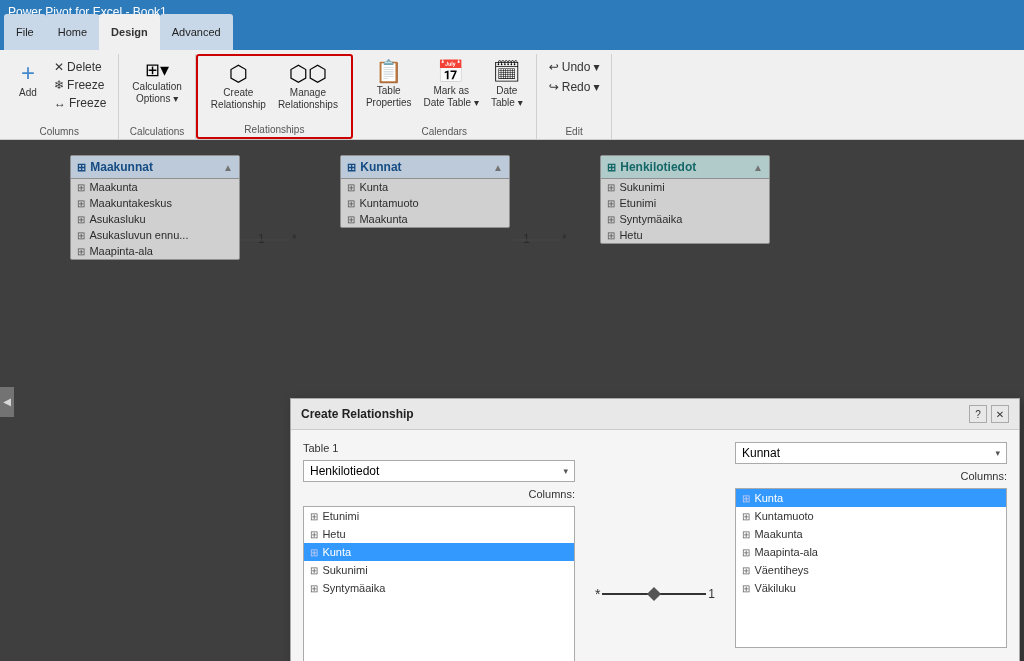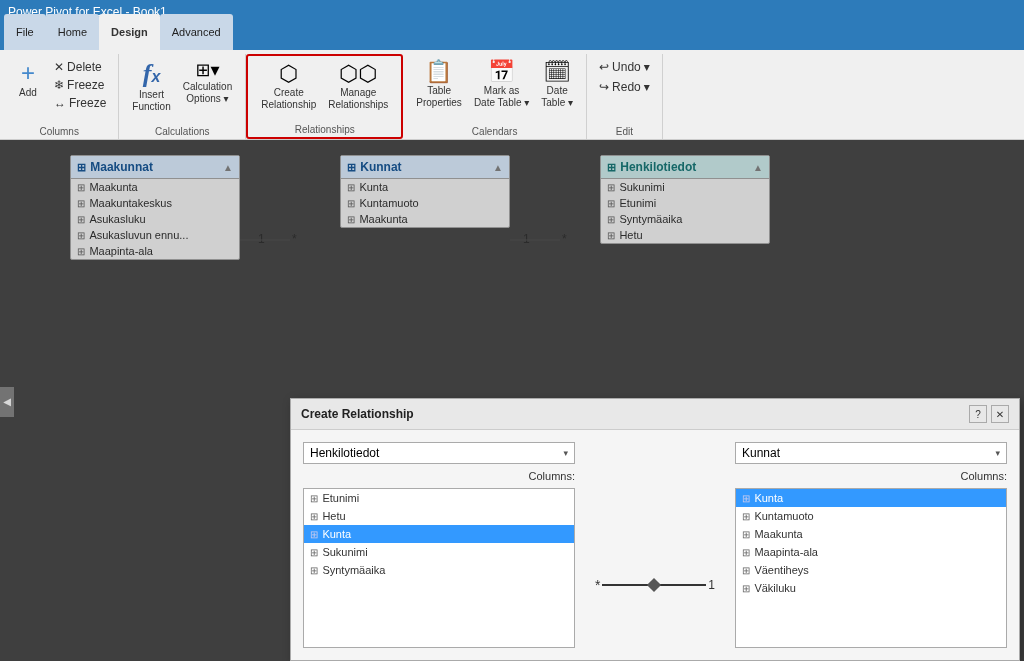--- a/index.html
+++ b/index.html
@@ -406,24 +406,20 @@
           <span>Freeze</span>
         </div>
       </div>
     </div>
     <span class="ribbon-group-label">Columns</span>
   </div>
 
   <div class="ribbon-group">
     <div class="ribbon-buttons-row">
       <div class="ribbon-btn">
-        <span class="icon ribbon-icon-fx" style="font-size:26px;font-style:italic;font-family:serif;">f<span style="font-size:16px;">x</span></span>
-        <span class="label">Insert<br>Function</span>
-      </div>
-      <div class="ribbon-btn">
         <span class="icon" style="font-size:18px;">⊞▾</span>
         <span class="label">Calculation<br>Options ▾</span>
       </div>
     </div>
     <span class="ribbon-group-label">Calculations</span>
   </div>
 
   <div class="ribbon-group highlighted">
     <div class="ribbon-buttons-row">
       <div class="ribbon-btn">
@@ -567,20 +563,21 @@
       <span class="modal-title">Create Relationship</span>
       <div class="modal-controls">
         <div class="modal-control-btn">?</div>
         <div class="modal-control-btn">✕</div>
       </div>
     </div>
 
     <div class="modal-body">
 
       <div class="modal-section">
+        <div class="modal-section-label">Table 1</div>
         <div class="modal-dropdown">
           <span>Henkilotiedot</span>
           <span class="dropdown-arrow">▾</span>
         </div>
         <div class="modal-columns-label">Columns:</div>
         <div class="columns-list">
           <div class="columns-list-item">
             <span class="col-icon">⊞</span>Etunimi
           </div>
           <div class="columns-list-item">

